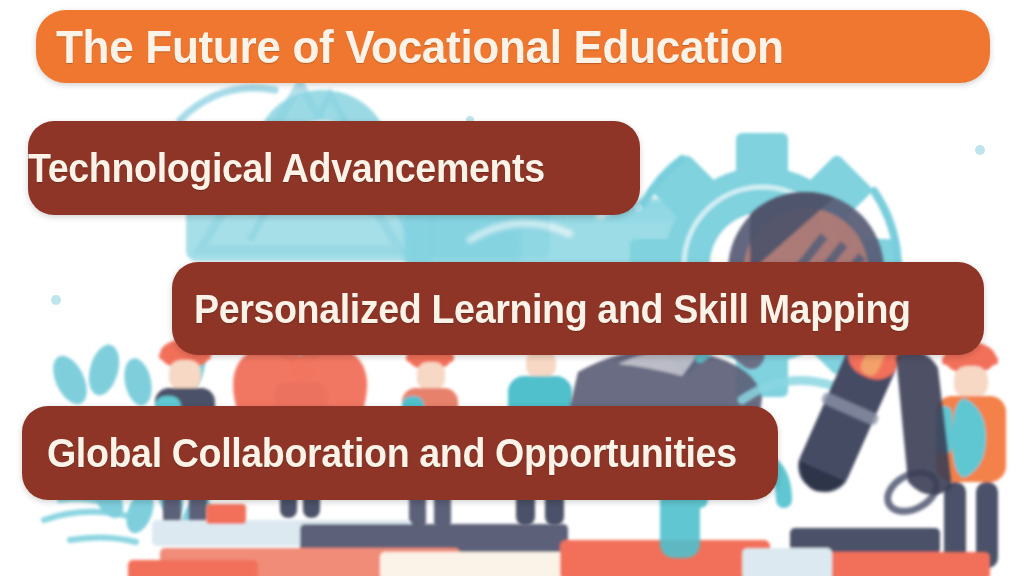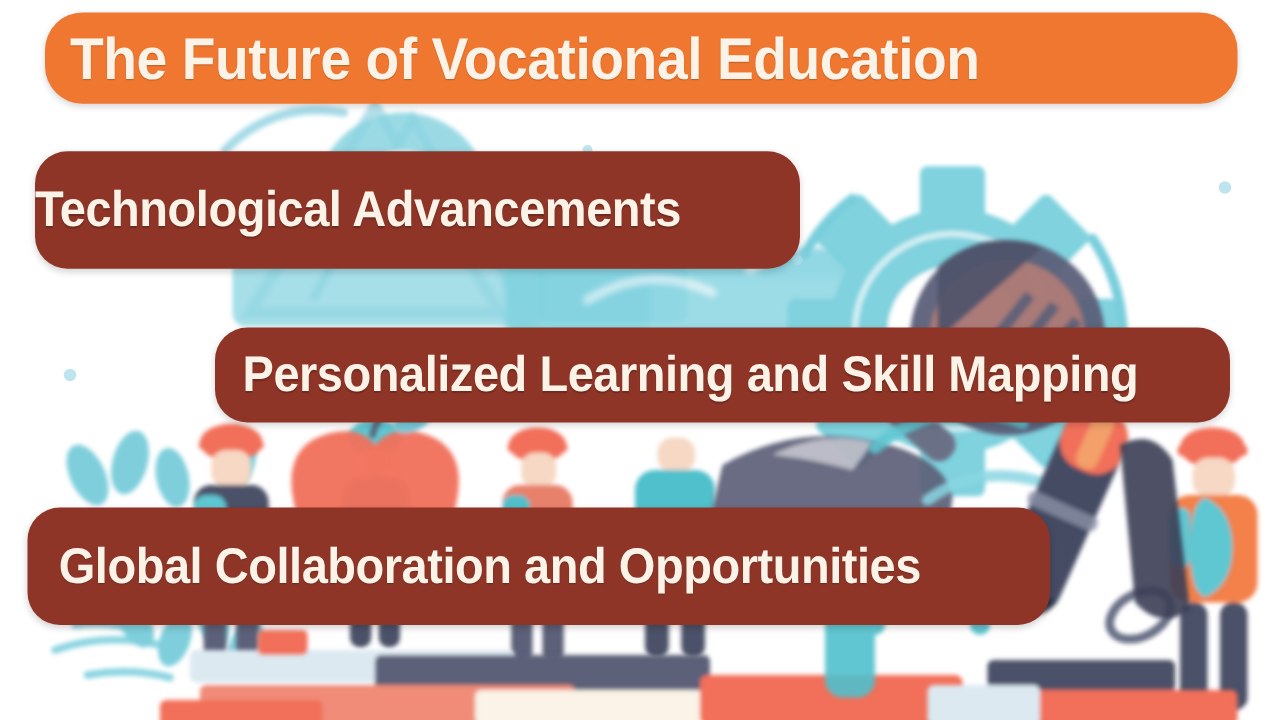--- a/index.html
+++ b/index.html
@@ -73,31 +73,31 @@
     height: 94px;
     background: #8E3527;
   }
   #point-1-banner .banner-text { font-size: 40px; }
 
   
   #point-2-banner {
     left: 172px;
     top: 262px;
     width: 812px;
-    height: 76px;
+    height: 93px;
     background: #8E3527;
     padding-left: 22px;
   }
   #point-2-banner .banner-text { font-size: 40px; }
 
   
   #point-3-banner {
     left: 22px;
     top: 406px;
-    width: 818px;
+    width: 756px;
     height: 94px;
     background: #8E3527;
     padding-left: 25px;
   }
   #point-3-banner .banner-text { font-size: 40px; }
 </style>
 </head>
 <body>
 
 <div id="poster" style="background: rgb(255, 255, 255);">

